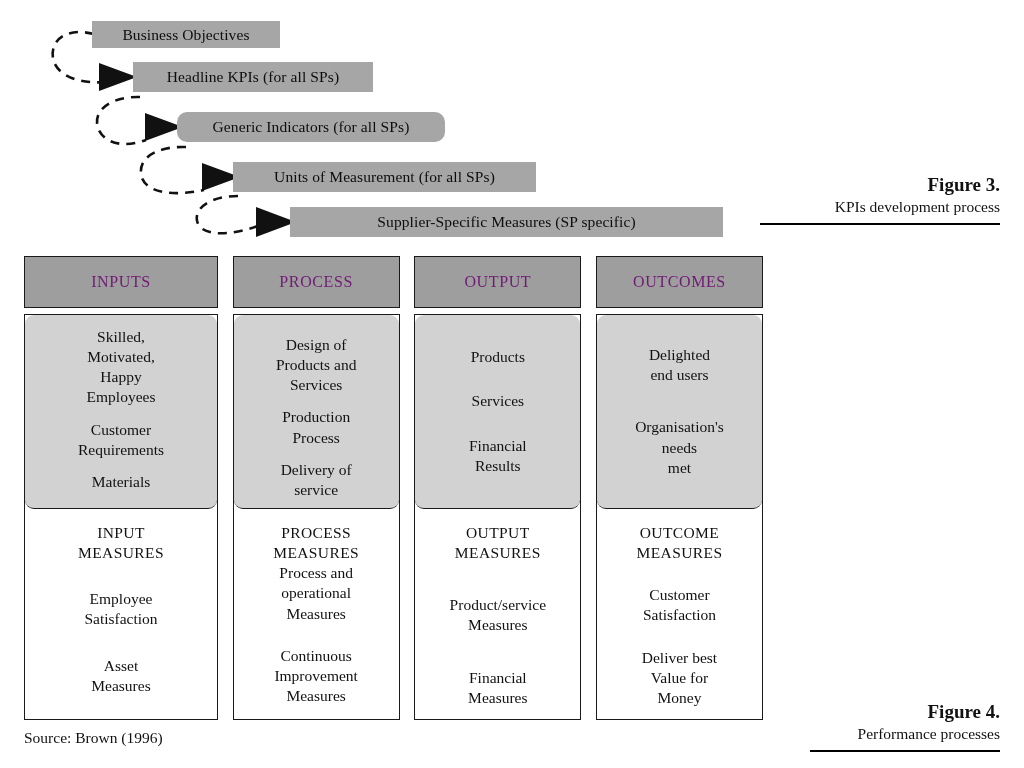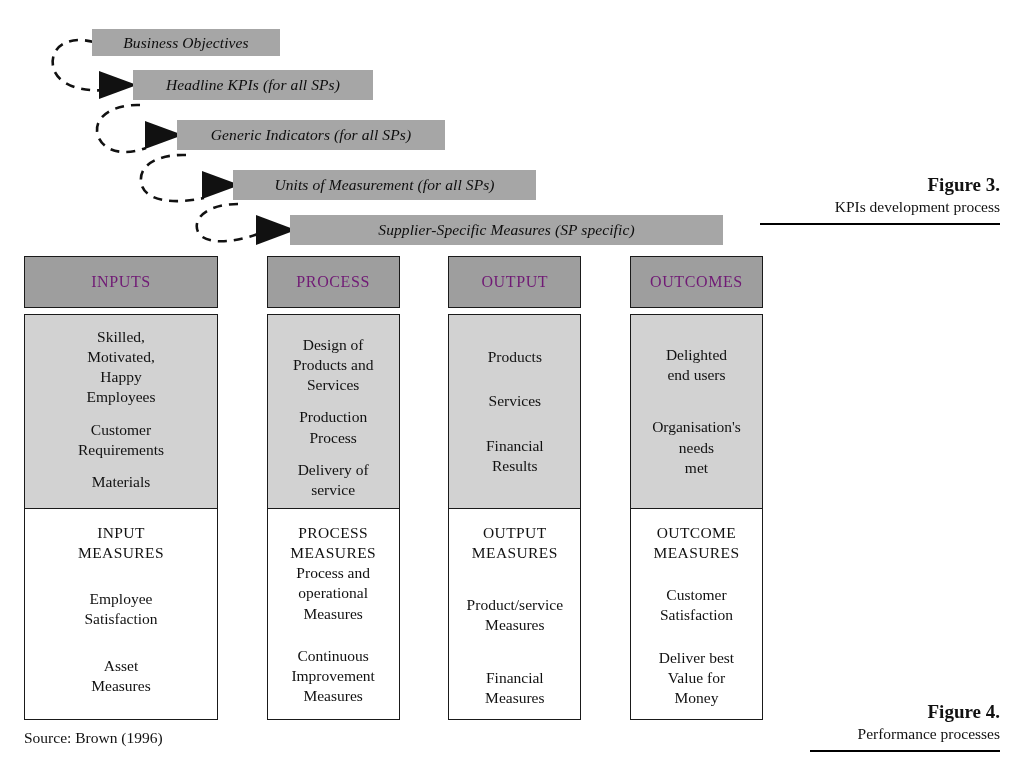--- a/index.html
+++ b/index.html
@@ -13,24 +13,23 @@
     height: 768px;
     position: relative;
     overflow: hidden;
     font-family: "Liberation Serif", "DejaVu Serif", serif;
     color: #111111;
   }
 
   
   #flow-diagram {
     position: absolute;
-    left: 0; top: 12px;
+    left: 0; top: 4px;
     width: 780px;
     height: 248px;
-    font-style: italic;
   }
   #flow-arrows {
     position: absolute;
     left: 0; top: 0;
     width: 780px;
     height: 248px;
     pointer-events: none;
   }
   .flow-box {
     position: absolute;
@@ -70,21 +69,21 @@
   #performance-table {
     position: absolute;
     left: 24px;
     top: 256px;
     width: 739px;
     height: 464px;
     display: flex;
     justify-content: space-between;
   }
   .proc-column {
-    width: 133px;
+    width: 167px;
     display: flex;
     flex-direction: column;
   }
   .proc-column.col-wide { width: 194px; }
 
   .col-header {
     height: 52px;
     background: #9e9e9e;
     border: 1.5px solid #1a1a1a;
     display: flex;
@@ -106,20 +105,21 @@
   .cell-top {
     background: #d2d2d2;
     border-bottom: 1.5px solid #1a1a1a;
     height: 194px;
     box-sizing: border-box;
     display: flex;
     flex-direction: column;
     align-items: center;
     justify-content: center;
     padding: 4px 6px;
+    border-radius: 9px;
   }
   .cell-bottom {
     background: #ffffff;
     flex: 1;
     box-sizing: border-box;
     display: flex;
     flex-direction: column;
     align-items: center;
     padding: 14px 6px 8px 6px;
   }
@@ -177,21 +177,21 @@
   </svg>
 
   <div class="flow-box" style="left:92px; top:17px; width:188px; height:27px;">
     <span>Business Objectives</span>
   </div>
 
   <div class="flow-box" style="left:133px; top:58px; width:240px; height:30px;">
     <span>Headline KPIs (for all SPs)</span>
   </div>
 
-  <div class="flow-box" style="left:177px; top:108px; width:268px; height:30px;">
+  <div class="flow-box" style="left:177px; top:108px; width:268px; height:30px;border-radius:10px;">
     <span>Generic Indicators (for all SPs)</span>
   </div>
 
   <div class="flow-box" style="left:233px; top:158px; width:303px; height:30px;">
     <span>Units of Measurement (for all SPs)</span>
   </div>
 
   <div class="flow-box" style="left:290px; top:203px; width:433px; height:30px;">
     <span>Supplier-Specific Measures (SP specific)</span>
   </div>

